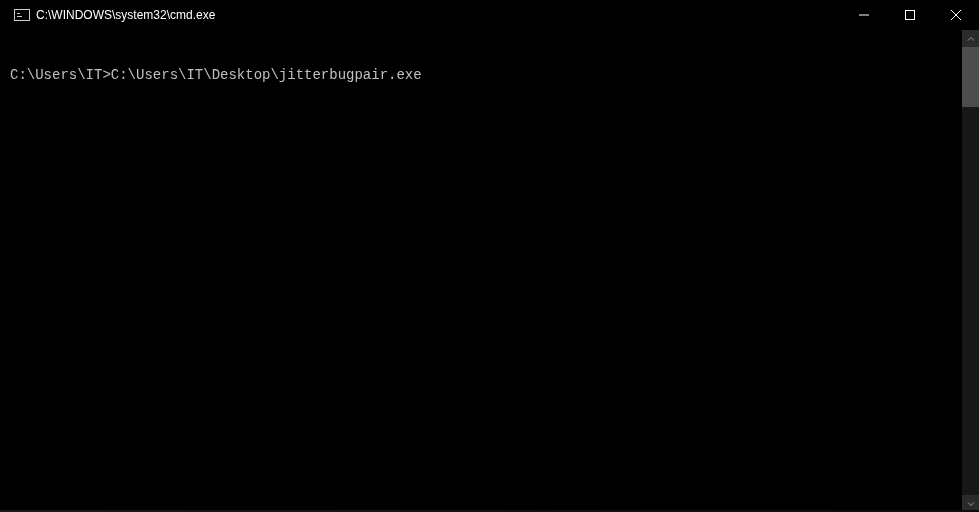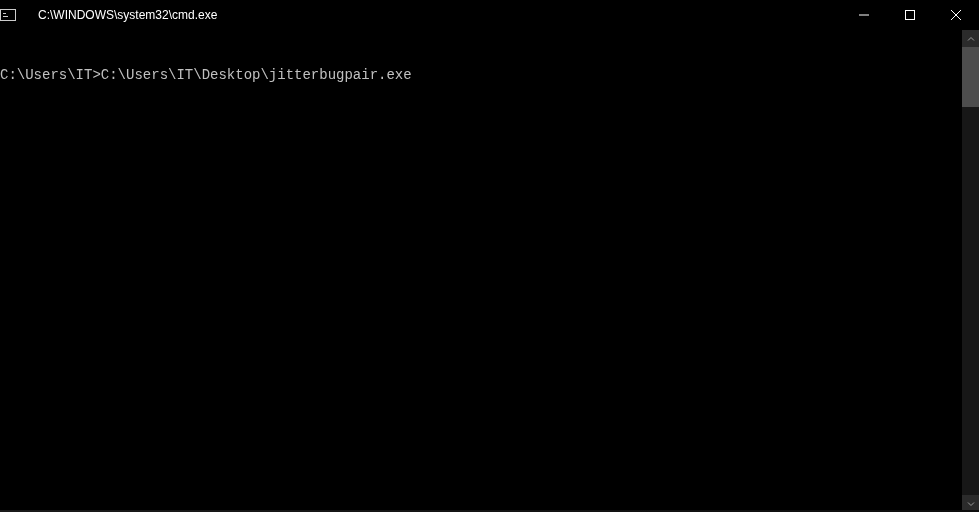--- a/index.html
+++ b/index.html
@@ -21,22 +21,22 @@
       display: flex;
       align-items: center;
       justify-content: space-between;
       color: #fff;
       font-size: 12px;
       user-select: none;
     }
     .titlebar-left {
       display: flex;
       align-items: center;
-      gap: 22px;
-      padding-left: 0;
+      gap: 6px;
+      padding-left: 14px;
     }
     .title-icon {
       width: 16px;
       height: 12px;
       border: 1px solid #ccc;
       background: #000;
       position: relative;
       display: inline-block;
     }
     .title-icon::before {
@@ -83,21 +83,21 @@
     }
     .terminal-area {
       position: relative;
       width: 100%;
       height: calc(100% - 30px);
       background: #000;
       display: flex;
     }
     .terminal-content {
       flex: 1;
-      padding: 4px 0;
+      padding: 4px 10px;
       font-family: Consolas, "Courier New", monospace;
       font-size: 14px;
       color: #c0c0c0;
       white-space: pre;
       overflow: hidden;
     }
     .prompt-line {
       color: #c0c0c0;
       line-height: 18px;
     }

